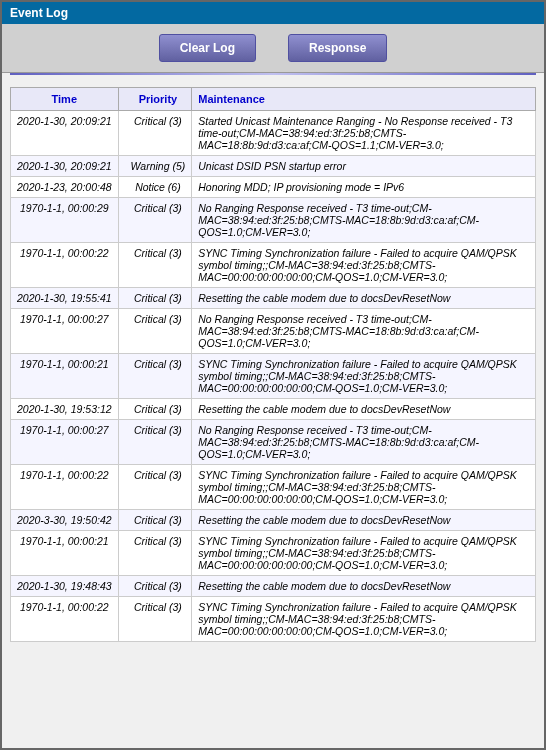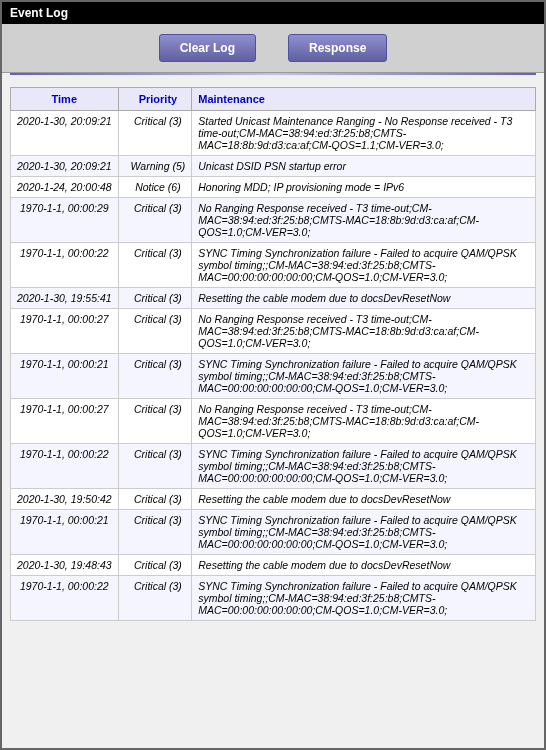--- a/index.html
+++ b/index.html
@@ -10,21 +10,21 @@
       font-family: Arial, sans-serif;
       font-size: 11px;
     }
     .window {
       width: 546px;
       min-height: 750px;
       background: #f0f0f0;
       border: 2px solid #666;
     }
     .title-bar {
-      background: #000000;
+      background: #0369a1;
       color: white;
       padding: 4px 8px;
       font-size: 12px;
       font-weight: bold;
     }
     .toolbar {
       background: #d0d0d0;
       padding: 10px;
       display: flex;
       justify-content: center;
@@ -111,21 +111,21 @@
             <td class="col-time">2020-1-30, 20:09:21</td>
             <td class="col-priority">Critical (3)</td>
             <td class="col-desc">Started Unicast Maintenance Ranging - No Response received - T3 time-out;CM-MAC=38:94:ed:3f:25:b8;CMTS-MAC=18:8b:9d:d3:ca:af;CM-QOS=1.1;CM-VER=3.0;</td>
           </tr>
           <tr>
             <td class="col-time">2020-1-30, 20:09:21</td>
             <td class="col-priority">Warning (5)</td>
             <td class="col-desc">Unicast DSID PSN startup error</td>
           </tr>
           <tr>
-            <td class="col-time">2020-1-24, 20:00:48</td>
+            <td class="col-time">2020-1-23, 20:00:48</td>
             <td class="col-priority">Notice (6)</td>
             <td class="col-desc">Honoring MDD; IP provisioning mode = IPv6</td>
           </tr>
           <tr>
             <td class="col-time">1970-1-1, 00:00:29</td>
             <td class="col-priority">Critical (3)</td>
             <td class="col-desc">No Ranging Response received - T3 time-out;CM-MAC=38:94:ed:3f:25:b8;CMTS-MAC=18:8b:9d:d3:ca:af;CM-QOS=1.0;CM-VER=3.0;</td>
           </tr>
           <tr>
             <td class="col-time">1970-1-1, 00:00:22</td>
@@ -141,31 +141,36 @@
             <td class="col-time">1970-1-1, 00:00:27</td>
             <td class="col-priority">Critical (3)</td>
             <td class="col-desc">No Ranging Response received - T3 time-out;CM-MAC=38:94:ed:3f:25:b8;CMTS-MAC=18:8b:9d:d3:ca:af;CM-QOS=1.0;CM-VER=3.0;</td>
           </tr>
           <tr>
             <td class="col-time">1970-1-1, 00:00:21</td>
             <td class="col-priority">Critical (3)</td>
             <td class="col-desc">SYNC Timing Synchronization failure - Failed to acquire QAM/QPSK symbol timing;;CM-MAC=38:94:ed:3f:25:b8;CMTS-MAC=00:00:00:00:00:00;CM-QOS=1.0;CM-VER=3.0;</td>
           </tr>
           <tr>
+            <td class="col-time">2020-1-30, 19:53:12</td>
+            <td class="col-priority">Critical (3)</td>
+            <td class="col-desc">Resetting the cable modem due to docsDevResetNow</td>
+          </tr>
+          <tr>
             <td class="col-time">1970-1-1, 00:00:27</td>
             <td class="col-priority">Critical (3)</td>
             <td class="col-desc">No Ranging Response received - T3 time-out;CM-MAC=38:94:ed:3f:25:b8;CMTS-MAC=18:8b:9d:d3:ca:af;CM-QOS=1.0;CM-VER=3.0;</td>
           </tr>
           <tr>
             <td class="col-time">1970-1-1, 00:00:22</td>
             <td class="col-priority">Critical (3)</td>
             <td class="col-desc">SYNC Timing Synchronization failure - Failed to acquire QAM/QPSK symbol timing;;CM-MAC=38:94:ed:3f:25:b8;CMTS-MAC=00:00:00:00:00:00;CM-QOS=1.0;CM-VER=3.0;</td>
           </tr>
           <tr>
-            <td class="col-time">2020-1-30, 19:50:42</td>
+            <td class="col-time">2020-3-30, 19:50:42</td>
             <td class="col-priority">Critical (3)</td>
             <td class="col-desc">Resetting the cable modem due to docsDevResetNow</td>
           </tr>
           <tr>
             <td class="col-time">1970-1-1, 00:00:21</td>
             <td class="col-priority">Critical (3)</td>
             <td class="col-desc">SYNC Timing Synchronization failure - Failed to acquire QAM/QPSK symbol timing;;CM-MAC=38:94:ed:3f:25:b8;CMTS-MAC=00:00:00:00:00:00;CM-QOS=1.0;CM-VER=3.0;</td>
           </tr>
           <tr>
             <td class="col-time">2020-1-30, 19:48:43</td>

